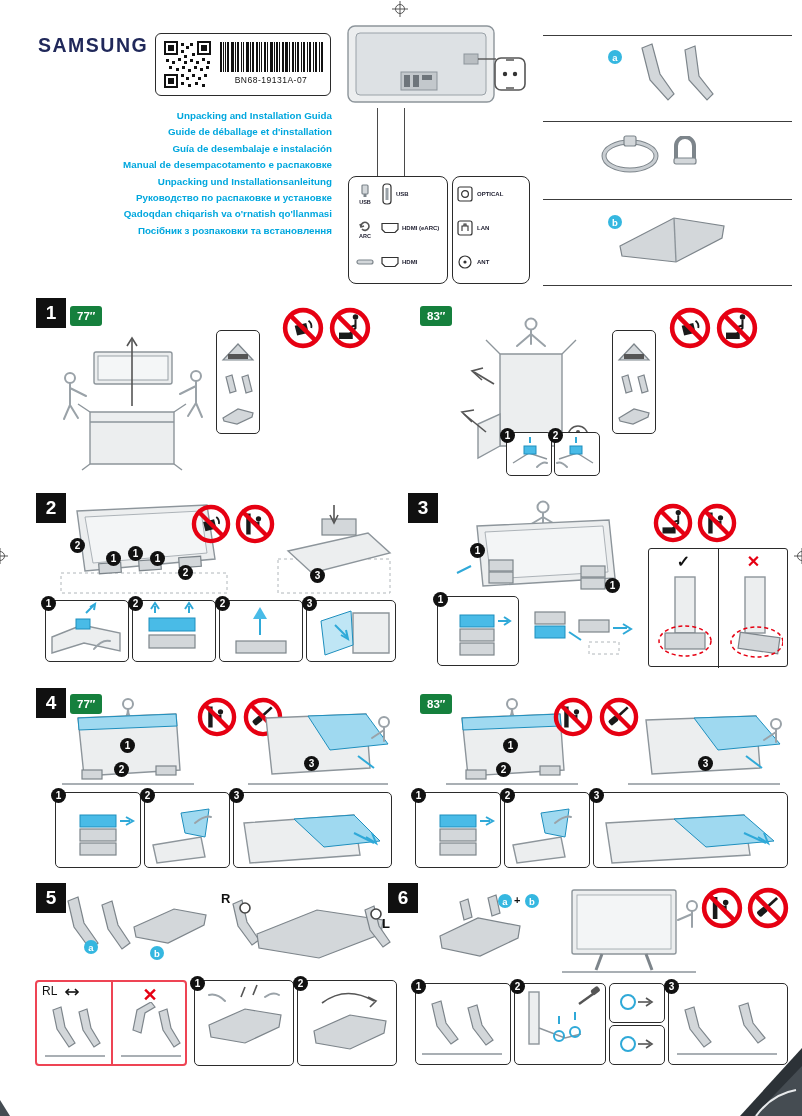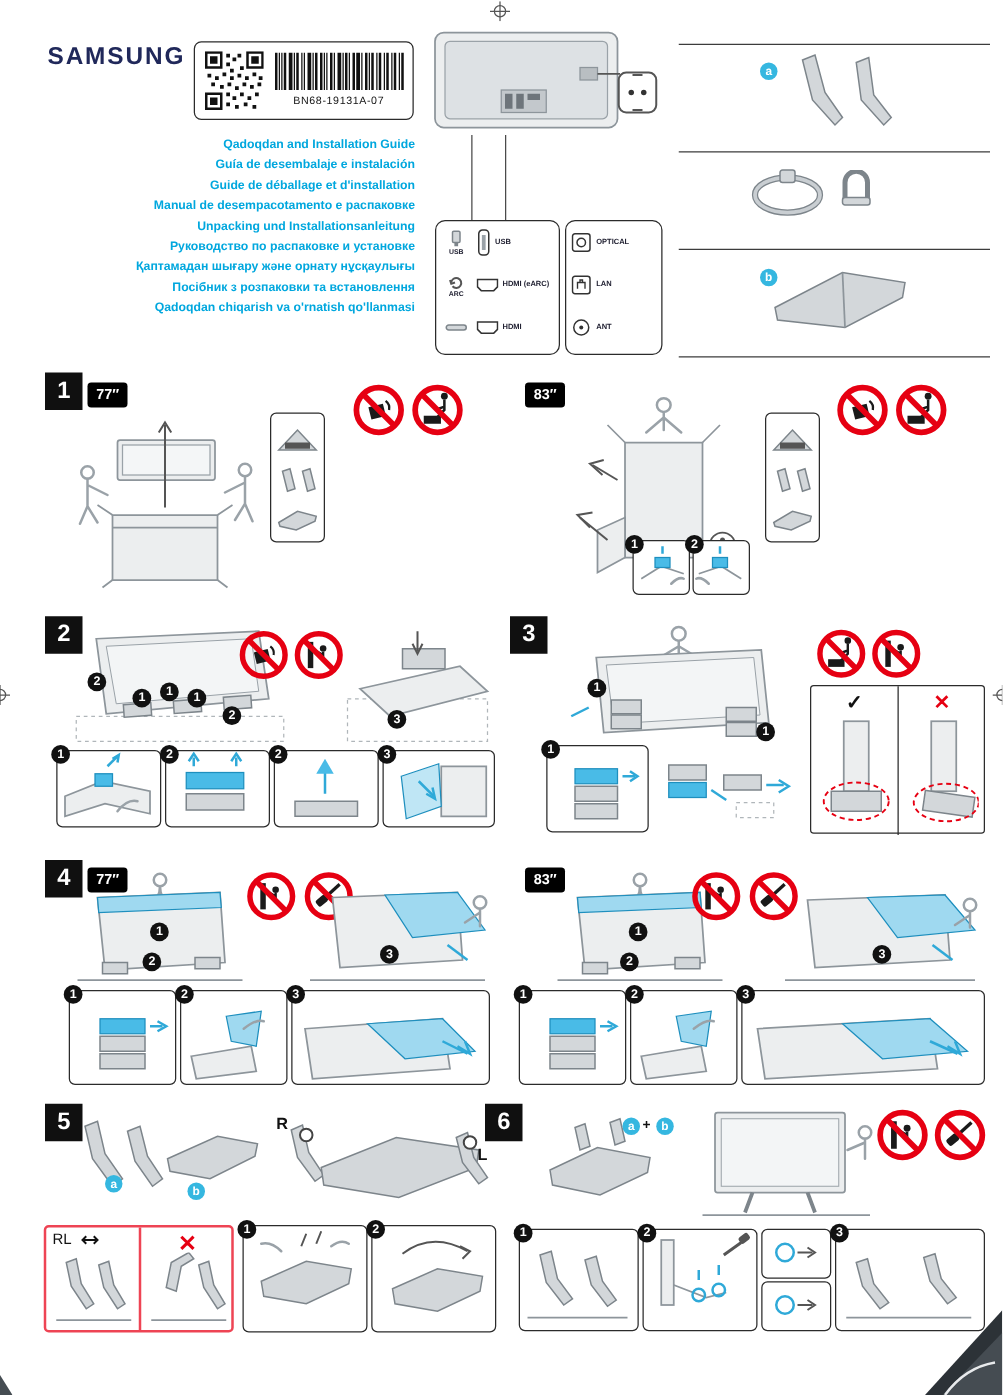--- a/index.html
+++ b/index.html
@@ -2,21 +2,21 @@
 <html><head>
 <meta charset="utf-8">
 <style>
   *{margin:0;padding:0;box-sizing:border-box}
   html,body{background:#ffffff}
   body{font-family:"Liberation Sans",sans-serif;color:#111}
   #canvas{position:relative;width:802px;height:1116px;background:#fff;overflow:hidden;margin:0 auto}
   .abs{position:absolute}
   .panel{position:absolute;background:#fff;border:1.2px solid #2b2b2b;border-radius:5px}
   .numbox{position:absolute;width:30px;height:30px;background:#101010;color:#fff;font-weight:bold;font-size:19px;display:flex;align-items:center;justify-content:center}
-  .badge{position:absolute;height:20px;padding:0 7px;background:#000000;color:#fff;font-weight:bold;font-size:11.5px;border-radius:3px;display:flex;align-items:center}
+  .badge{position:absolute;height:20px;padding:0 7px;background:#15803d;color:#fff;font-weight:bold;font-size:11.5px;border-radius:3px;display:flex;align-items:center}
   .ncirc{position:absolute;width:15px;height:15px;background:#111;color:#fff;border-radius:50%;font-size:10px;font-weight:bold;display:flex;align-items:center;justify-content:center;z-index:5}
   .acirc{position:absolute;width:14px;height:14px;background:#35b7e0;color:#fff;border-radius:50%;font-size:9.5px;font-weight:bold;display:flex;align-items:center;justify-content:center;z-index:5}
   .logo{position:absolute;color:#20285a;font-weight:bold;font-size:19.5px;letter-spacing:1.5px}
   .titles{position:absolute;text-align:right;color:#00a7de;font-weight:bold;font-size:9.8px;line-height:16.4px}
   .divline{position:absolute;background:#3c3c3c;height:1px}
   .vline{position:absolute;background:#4a4a4a;width:1px}
   .check{color:#111;font-size:16px;font-weight:bold}
   .cross{color:#e60012;font-size:16px;font-weight:bold}
   .mark-letter{position:absolute;font-weight:bold;font-size:13px;color:#111}
   .plus{position:absolute;font-weight:bold;font-size:11px;color:#111}
@@ -187,29 +187,28 @@
   <svg class="abs" style="left:492px;top:54px" width="36" height="40" viewBox="0 0 36 40">
     <rect x="3" y="4" width="30" height="32" rx="6" fill="#fff" stroke="#555" stroke-width="1.6"></rect>
     <circle cx="13" cy="20" r="2.2" fill="#333"></circle>
       <circle cx="23" cy="20" r="2.2" fill="#333"></circle>
     <path d="M14 6 h8 M14 34 h8" stroke="#555" stroke-width="1.6"></path>
   </svg>
   <div class="vline" style="left:377px;top:108px;height:68px"></div>
   <div class="vline" style="left:404px;top:108px;height:68px"></div>
 
   <div class="titles" style="left:60px;top:108px;width:272px">
-    <div>Qadoqdan and Installation Guide</div>
+    <div>Unpacking and Installation Guida</div>
+    <div>Guide de déballage et d'installation</div>
     <div>Guía de desembalaje e instalación</div>
-    <div>Guide de déballage et d'installation</div>
     <div>Manual de desempacotamento e распаковке</div>
     <div>Unpacking und Installationsanleitung</div>
     <div>Руководство по распаковке и установке</div>
-    <div>Қаптамадан шығару және орнату нұсқаулығы</div>
+    <div>Qadoqdan chiqarish va o'rnatish qo'llanmasi</div>
     <div>Посібник з розпаковки та встановлення</div>
-    <div>Qadoqdan chiqarish va o'rnatish qo'llanmasi</div>
   </div>
 
   <div class="panel" style="left:348px;top:176px;width:100px;height:108px;border-radius:8px">
     <div class="port-row">
       <div class="port-ic">
         <svg width="14" height="14" viewBox="0 0 14 14">
             <rect x="4" y="1" width="6" height="9" rx="1" class="fl2"></rect>
             <rect x="5.5" y="10" width="3" height="3" fill="#7d858b"></rect>
           </svg>
         <span class="port-lab">USB</span>

